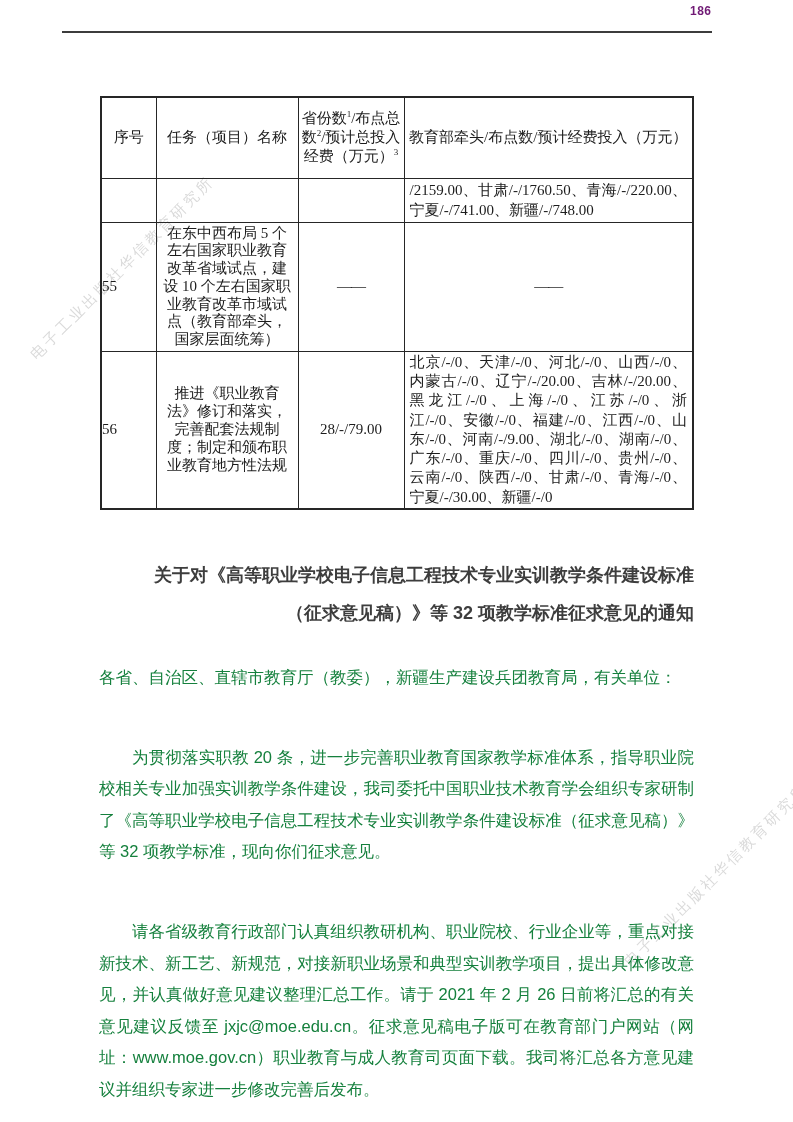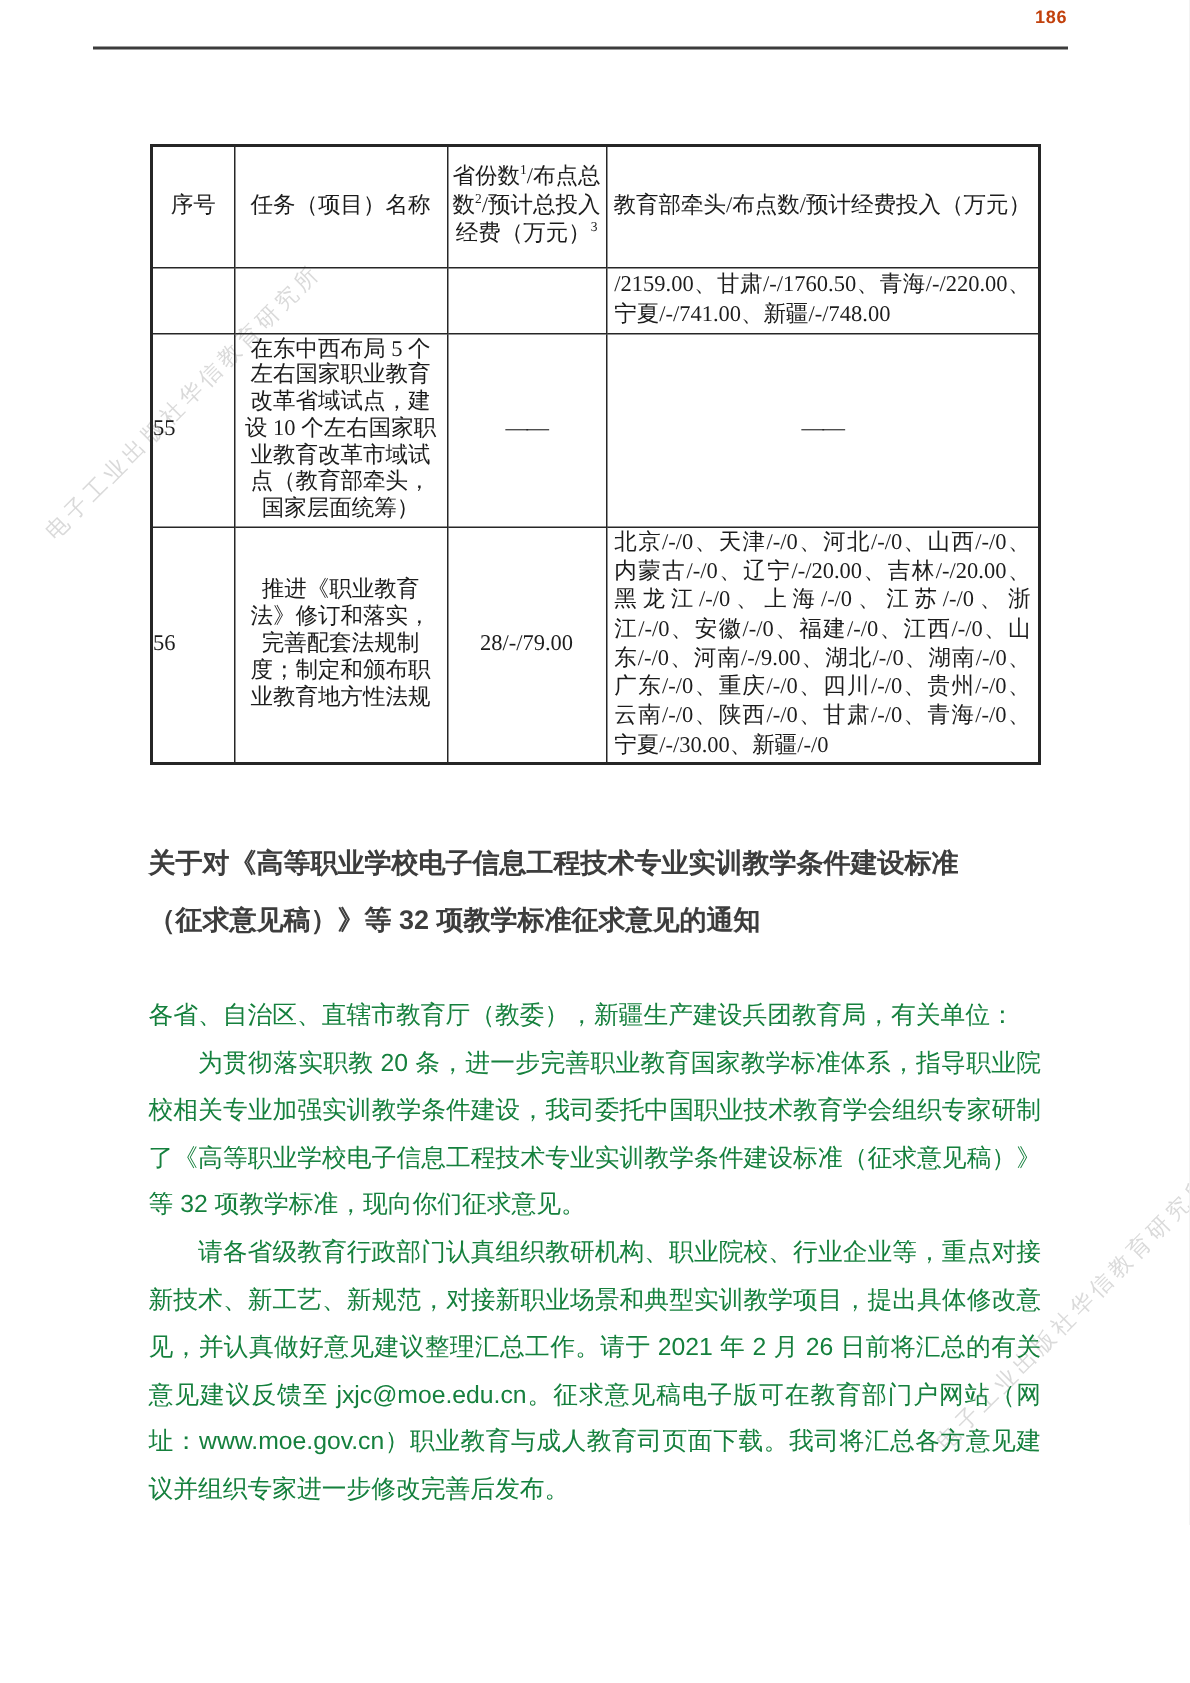--- a/index.html
+++ b/index.html
@@ -3,21 +3,21 @@
 <meta charset="utf-8">
 <style>
   html,body{margin:0;padding:0;background:#e9e9e9;}
   .page{
     position:relative; width:793px; height:1122px; margin:0 auto;
     background:#ffffff; overflow:hidden;
     font-family:"Liberation Sans","DejaVu Sans",sans-serif;
   }
   .page-number{
     position:absolute; left:690px; top:4px; width:30px;
-    font-size:12px; font-weight:700; color:#c2410c; letter-spacing:0.5px;
+    font-size:12px; font-weight:700; color:#701a75; letter-spacing:0.5px;
   }
   .header-rule{
     position:absolute; left:62px; top:31px; width:650px; height:2px;
     background:#3c3c3c;
   }
   
   table.funding{
     position:absolute; left:100px; top:96px; width:592px;
     border-collapse:collapse; table-layout:fixed;
     font-family:"Liberation Serif","DejaVu Serif",serif;
@@ -36,30 +36,30 @@
   .cell-detail{text-align:justify; text-justify:inter-ideograph; padding:1px 5px; line-height:19.2px; vertical-align:top;}
   tr.row-head{height:81px;}
   tr.row-cont{height:44px;}
   tr.row-55{height:124px;}
   tr.row-56{height:136px;}
   tr.row-cont .cell-detail{line-height:20px;}
   .dash{letter-spacing:-1px;}
   
   .notice-title{
     position:absolute; left:99px; top:556px; width:595px;
-    text-align:left; font-weight:700; font-size:18px; line-height:38px;
+    text-align:right; font-weight:700; font-size:18px; line-height:38px;
     color:#3d3d3d;
   }
   .notice-body{
     position:absolute; left:99px; top:662px; width:595px;
     font-size:16.5px; line-height:31.6px; color:#15803d;
     text-align:justify; text-justify:inter-ideograph;
   }
   .notice-body p{margin:0; padding:0;}
-  .notice-body p.indent{text-indent:2em;}
+  .notice-body p.indent{text-indent:2em;margin-top:48px;}
   
   .watermark{
     position:absolute; white-space:nowrap; pointer-events:none;
     color:#b5b5b5; opacity:0.5; font-size:15px; letter-spacing:3px;
     transform:rotate(-45deg); transform-origin:0 100%;
   }
   .wm-left{left:40px; top:345px;}
   .wm-right{left:634px; top:952px;}
 </style>
 </head>

